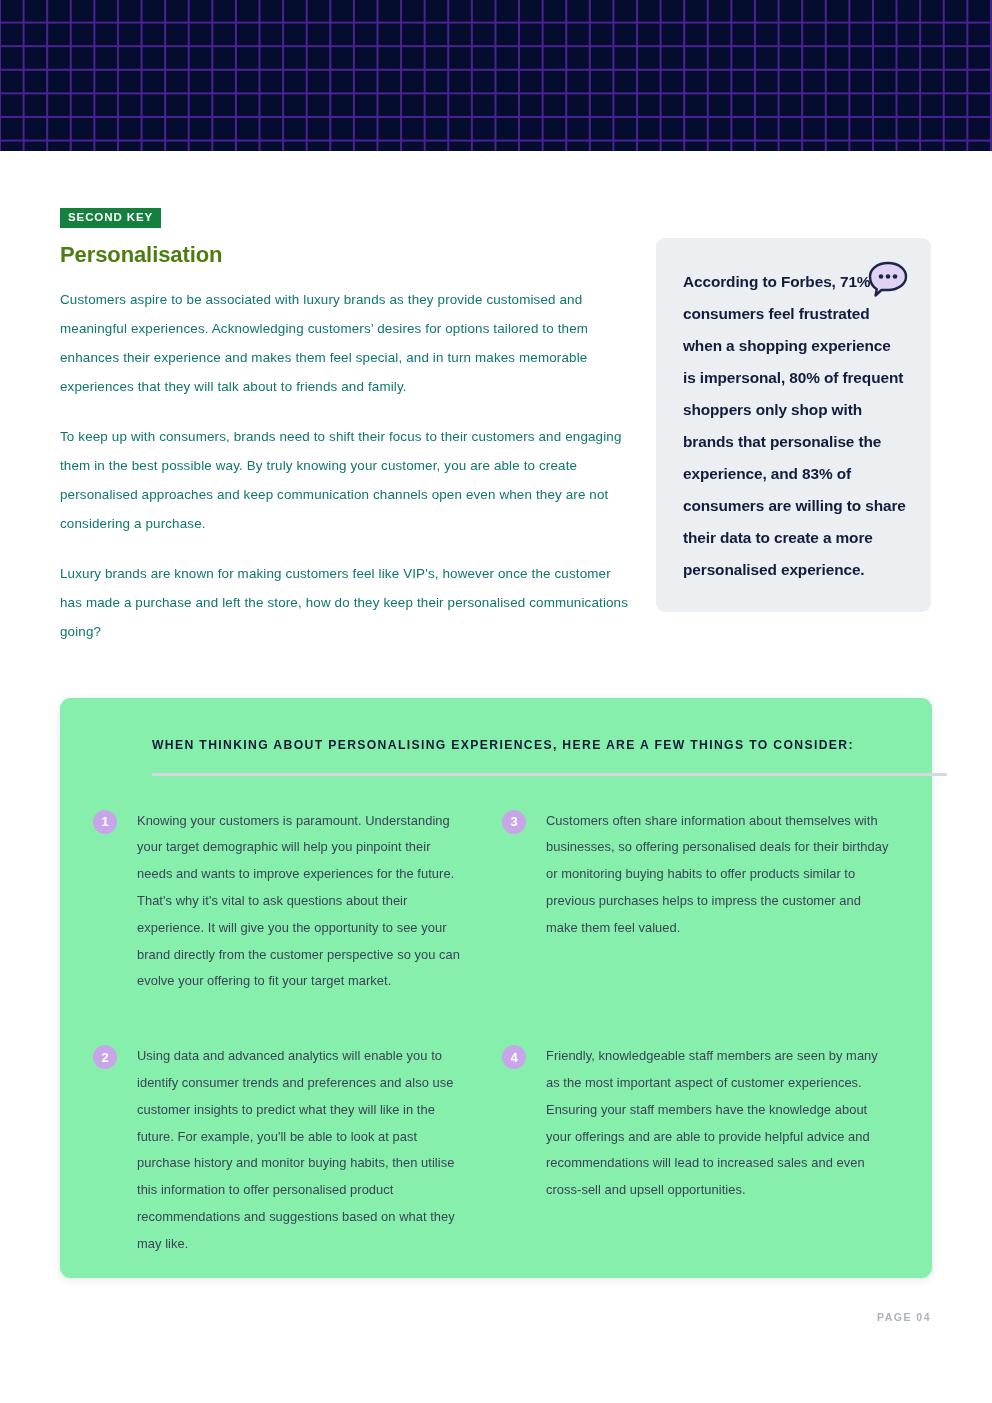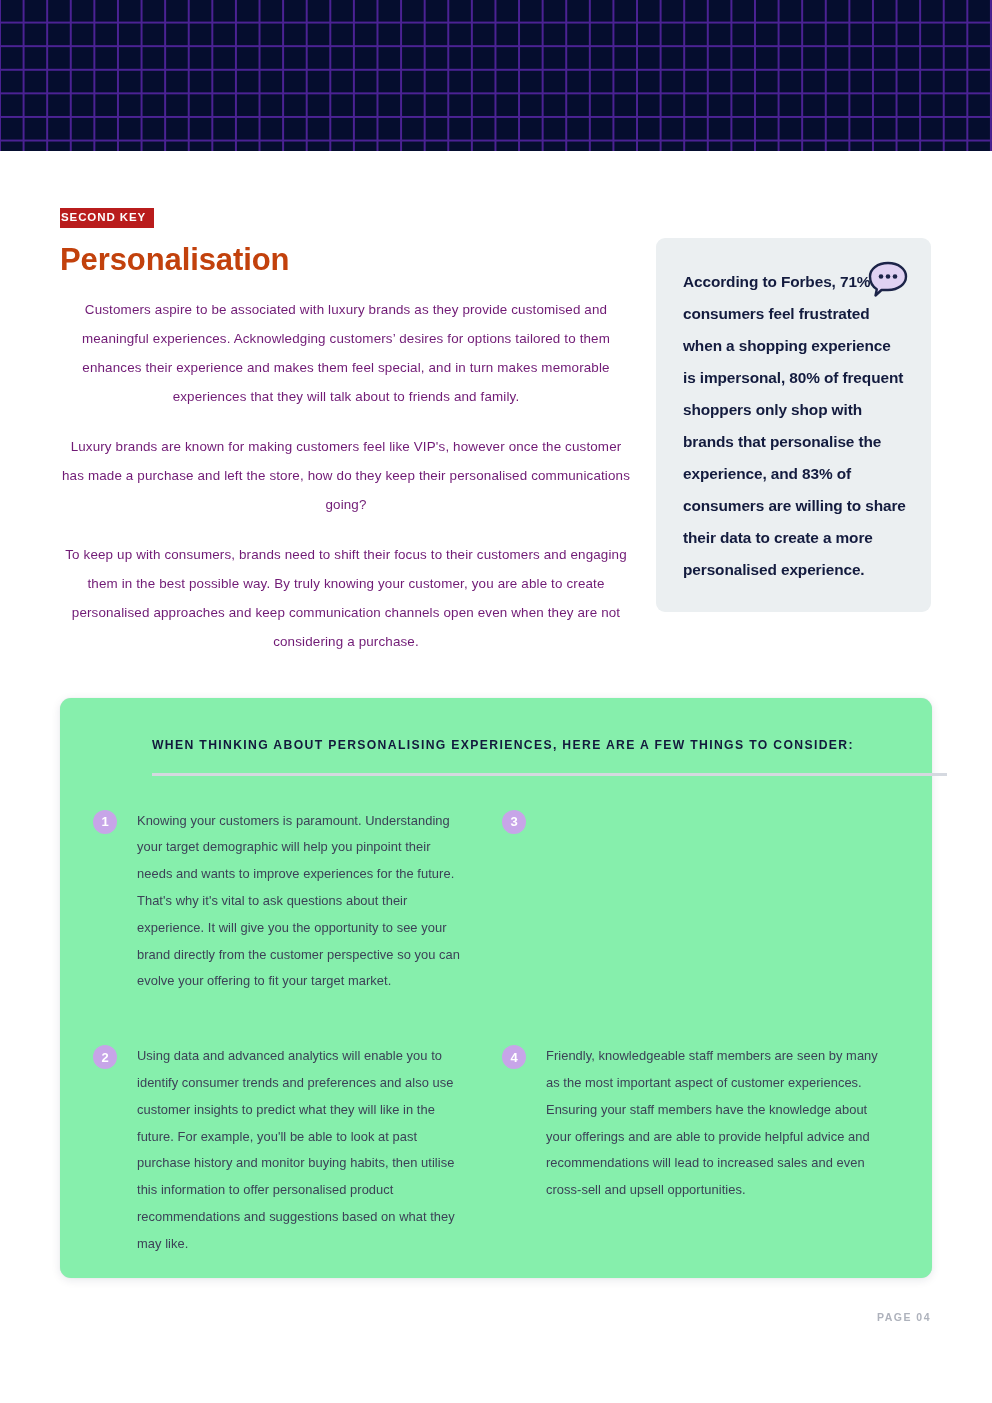--- a/index.html
+++ b/index.html
@@ -42,46 +42,45 @@
 
   .intro-block {
     position: absolute;
     left: 60px;
     top: 56px;
     width: 572px;
   }
 
   .badge {
     display: inline-block;
-    background: #b91c1c;
+    background: #15803d;
     color: #ffffff;
     font-size: 11.5px;
     font-weight: bold;
     letter-spacing: 0.9px;
-    padding: 4px 8px 4px 1px;
+    padding: 4px 8px 4px 8px;
     line-height: 1;
   }
 
   .page-title {
     margin: 15px 0 0 0;
-    font-size: 31px;
-    font-weight: bold;
-    color: #c2410c;
+    font-size: 22px;
+    font-weight: bold;
+    color: #4d7c0f;
     letter-spacing: -0.1px;
     line-height: 1.1;
   }
 
   .body-para {
     margin: 21px 0 0 0;
     font-size: 13.4px;
     line-height: 29px;
-    color: #701a75;
+    color: #0f766e;
     letter-spacing: 0.15px;
     max-width: 572px;
-    text-align: center;
   }
   .body-para.first { margin-top: 18px; }
 
   
   .quote-card {
     position: absolute;
     left: 656px;
     top: 87px;
     width: 275px;
     min-height: 345px;
@@ -186,22 +185,22 @@
 <body>
 
 <div class="header-band"></div>
 
 <div class="content">
 
   <div class="intro-block">
     <div class="badge">SECOND KEY</div>
     <h1 class="page-title">Personalisation</h1>
     <p class="body-para first">Customers aspire to be associated with luxury brands as they provide customised and meaningful experiences. Acknowledging customers’ desires for options tailored to them enhances their experience and makes them feel special, and in turn makes memorable experiences that they will talk about to friends and family.</p>
+    <p class="body-para">To keep up with consumers, brands need to shift their focus to their customers and engaging them in the best possible way. By truly knowing your customer, you are able to create personalised approaches and keep communication channels open even when they are not considering a purchase.</p>
     <p class="body-para">Luxury brands are known for making customers feel like VIP's, however once the customer has made a purchase and left the store, how do they keep their personalised communications going?</p>
-    <p class="body-para">To keep up with consumers, brands need to shift their focus to their customers and engaging them in the best possible way. By truly knowing your customer, you are able to create personalised approaches and keep communication channels open even when they are not considering a purchase.</p>
   </div>
 
   <div class="quote-card">
     <span class="bubble-icon">
       <svg width="42" height="38" viewBox="0 0 42 38" xmlns="http://www.w3.org/2000/svg">
         <path d="M21 3 C31.5 3 39 9 39 16.5 C39 24 31.5 30 21 30 L14.5 30 L8.5 35.5 L9.8 29.2 C5.6 26.6 3 21.9 3 16.5 C3 9 10.5 3 21 3 Z" fill="#E0D2F2" stroke="#1C2448" stroke-width="2.4" stroke-linejoin="round"></path>
         <circle cx="14" cy="16.5" r="2.3" fill="#1C2448"></circle>
         <circle cx="21" cy="16.5" r="2.3" fill="#1C2448"></circle>
         <circle cx="28" cy="16.5" r="2.3" fill="#1C2448"></circle>
       </svg>
@@ -215,20 +214,21 @@
 
     <div class="tips-grid">
 
       <div class="tip left">
         <div class="tip-num">1</div>
         <p class="tip-text">Knowing your customers is paramount. Understanding your target demographic will help you pinpoint their needs and wants to improve experiences for the future. That's why it's vital to ask questions about their experience. It will give you the opportunity to see your brand directly from the customer perspective so you can evolve your offering to fit your target market.</p>
       </div>
 
       <div class="tip right">
         <div class="tip-num">3</div>
+        <p class="tip-text">Customers often share information about themselves with businesses, so offering personalised deals for their birthday or monitoring buying habits to offer products similar to previous purchases  helps to impress the customer and make them feel valued.</p>
       </div>
 
       <div class="tip left">
         <div class="tip-num">2</div>
         <p class="tip-text">Using data and advanced analytics will enable you to identify consumer trends and preferences and also use customer insights to predict what they will like in the future. For example, you'll be able to look at past purchase history and monitor buying habits, then utilise this information to offer personalised product recommendations and suggestions based on what they may like.</p>
       </div>
 
       <div class="tip right">
         <div class="tip-num">4</div>
         <p class="tip-text">Friendly, knowledgeable staff members are seen by many as the most important aspect of customer experiences. Ensuring your staff members have the knowledge about your offerings and are able to provide helpful advice and recommendations will lead to increased sales and even cross-sell and upsell opportunities.</p>

